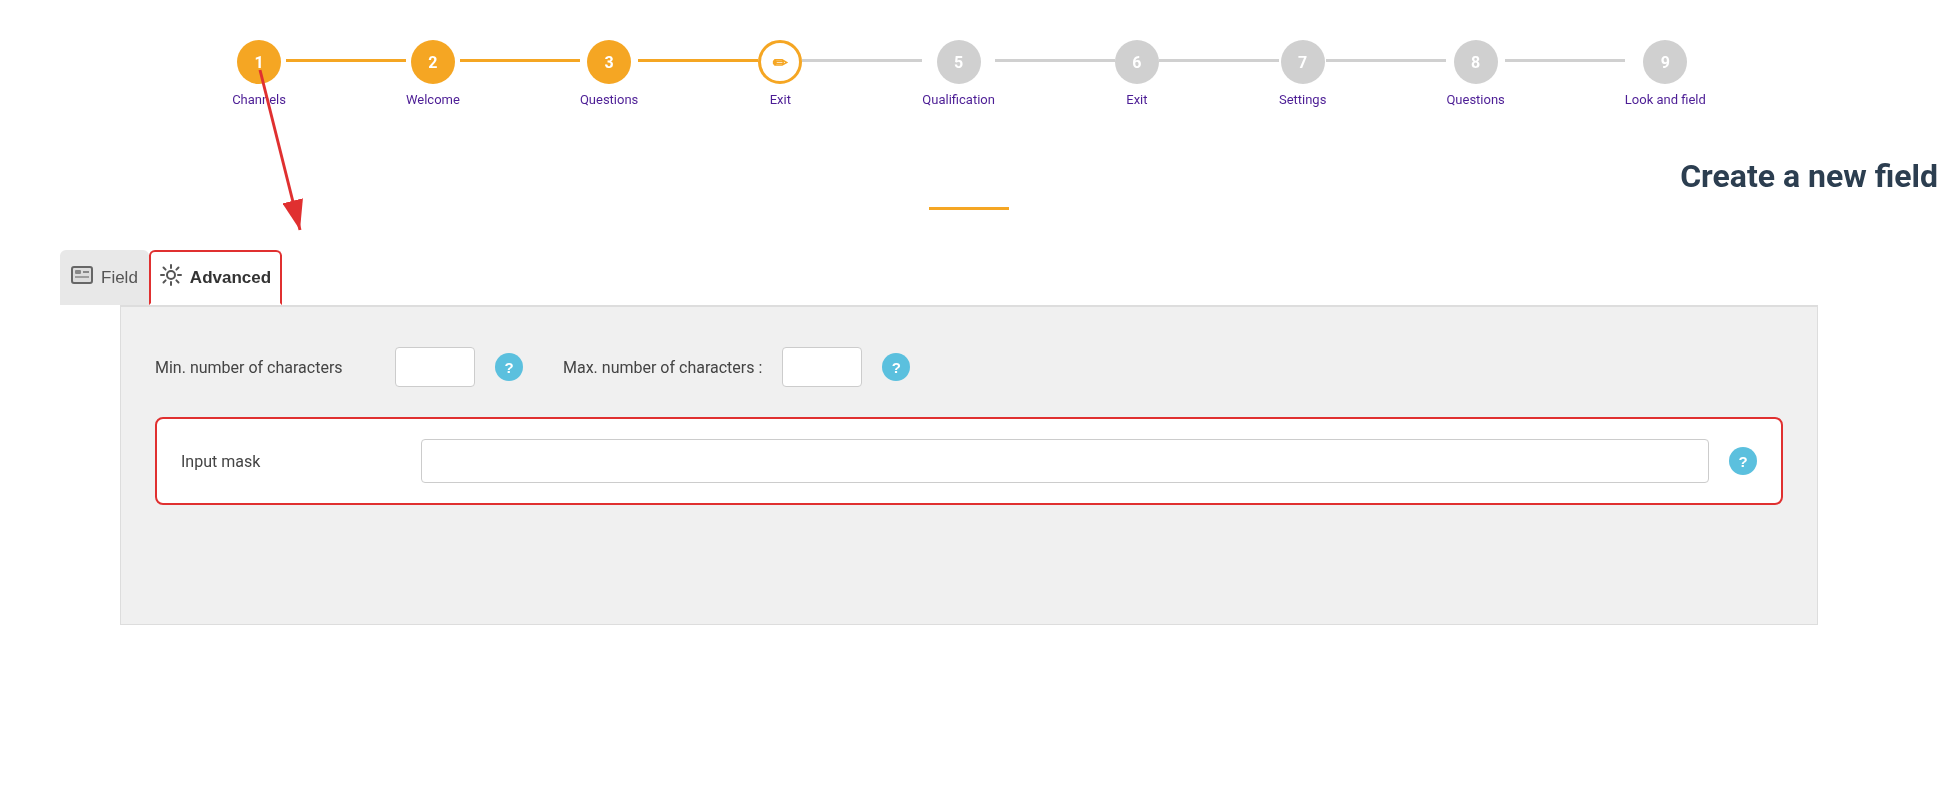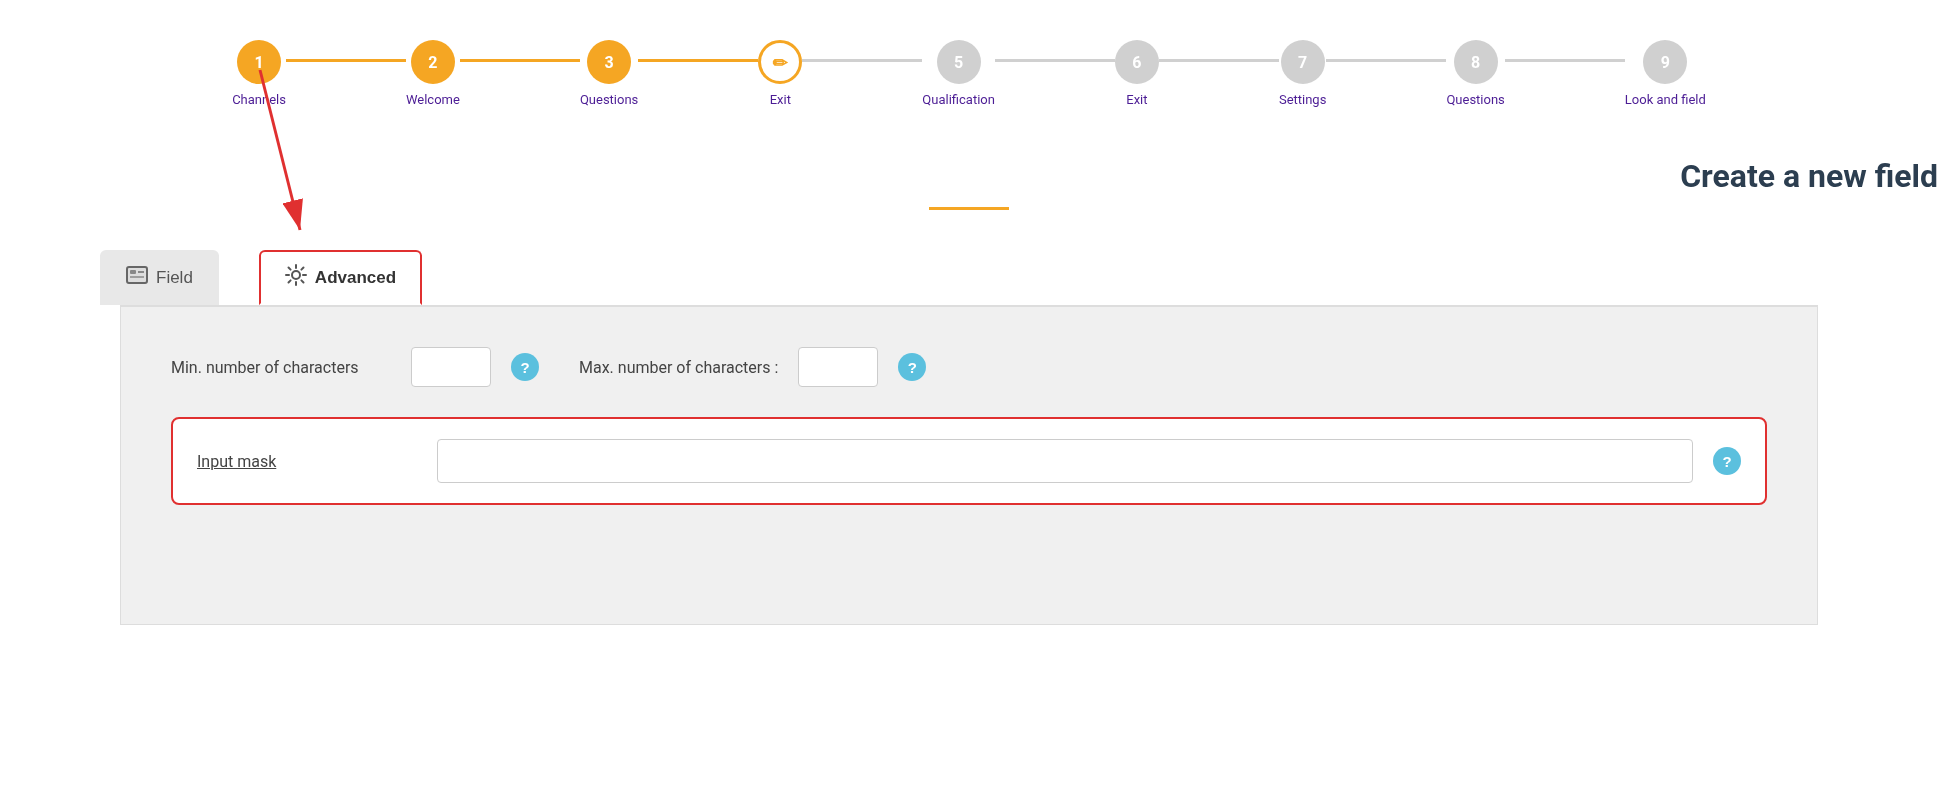--- a/index.html
+++ b/index.html
@@ -101,50 +101,49 @@
     .tabs-row {
       display: flex;
       gap: 0;
       margin-bottom: 0;
     }
 
     .tab-btn {
       display: flex;
       align-items: center;
       gap: 8px;
-      padding: 12px 24px;
+      padding: 12px 9px;
       font-size: 17px;
       font-weight: 500;
       border: 2px solid transparent;
       border-radius: 6px 6px 0 0;
       cursor: pointer;
       background: #e8e8e8;
       color: #555;
-      margin-left: 40px;
     }
 
     .tab-btn.active-tab {
       background: #fff;
       border: 2px solid #e03030;
       border-bottom: 2px solid #fff;
       color: #333;
       font-weight: 700;
     }
 
     .tab-icon {
       font-size: 18px;
     }
 
     
     .content-area {
       background: #f0f0f0;
       margin: 0 60px;
       border: 1px solid #ddd;
       border-top: 2px solid #ddd;
-      padding: 40px 50px;
+      padding: 40px 34px;
       min-height: 320px;
     }
 
     
     .fields-row {
       display: flex;
       align-items: center;
       gap: 20px;
       margin-bottom: 30px;
     }
@@ -194,21 +193,20 @@
       background: #fff;
       display: flex;
       align-items: center;
       gap: 20px;
     }
 
     .input-mask-label {
       font-size: 16px;
       color: #444;
       min-width: 220px;
-      text-decoration: underline;
     }
 
     .input-mask-field {
       flex: 1;
       height: 44px;
       border: 1px solid #ccc;
       background: #fff;
       border-radius: 4px;
       padding: 0 12px;
       font-size: 15px;

